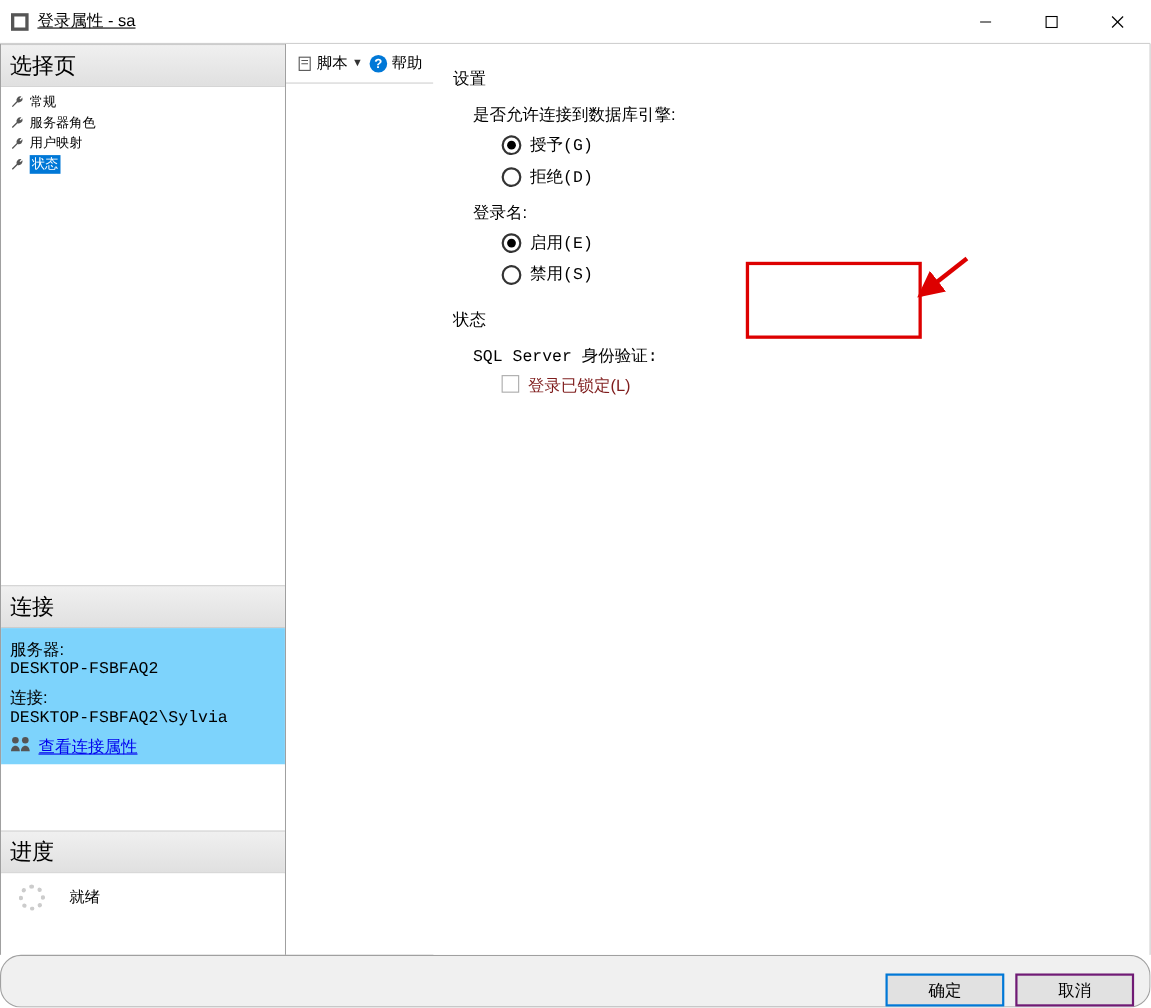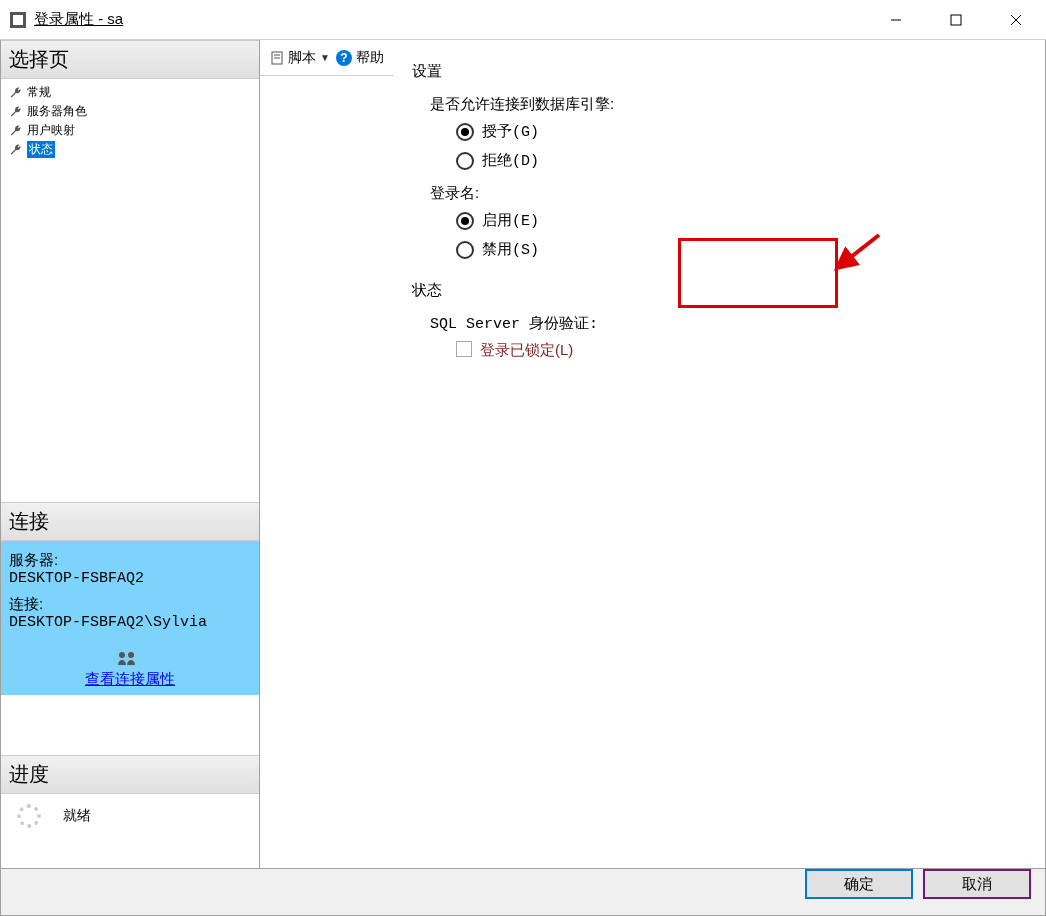--- a/index.html
+++ b/index.html
@@ -97,23 +97,22 @@
     .spacer { flex: 1; background: #fff; }
     .conn-section {
       background: #7dd3fc;
       padding: 6px 8px;
       font-size: 15px;
     }
     .conn-label { margin-top: 4px; }
     .conn-value { margin-bottom: 8px; font-family: "Courier New", monospace; }
     .view-props {
       display: flex;
-      align-items: center;
-      margin-top: 20px;
-      flex-direction: column;
+      align-items: flex-end;
+      margin-top: 8px;
     }
     .people-icon {
       width: 20px;
       margin-right: 6px;
     }
     .link {
       color: #0000ee;
       text-decoration: underline;
       cursor: pointer;
     }
@@ -240,25 +239,26 @@
       height: 16px;
       border: 1px solid #aaa;
     }
     .footer {
       height: 48px;
       border-top: 1px solid #a0a0a0;
       border-left: 1px solid #a0a0a0;
       border-right: 1px solid #a0a0a0;
       border-bottom: 1px solid #a0a0a0;
       display: flex;
-      align-items: flex-start;
+      align-items: flex-end;
       justify-content: flex-end;
       padding: 0 14px;
       gap: 10px;
       background: #f0f0f0;
+      border-radius: 19px;
     }
     .btn {
       width: 108px;
       height: 30px;
       border: 2px solid #701a75;
       background: #e1e1e1;
       cursor: pointer;
       display: flex;
       align-items: center;
       justify-content: center;

